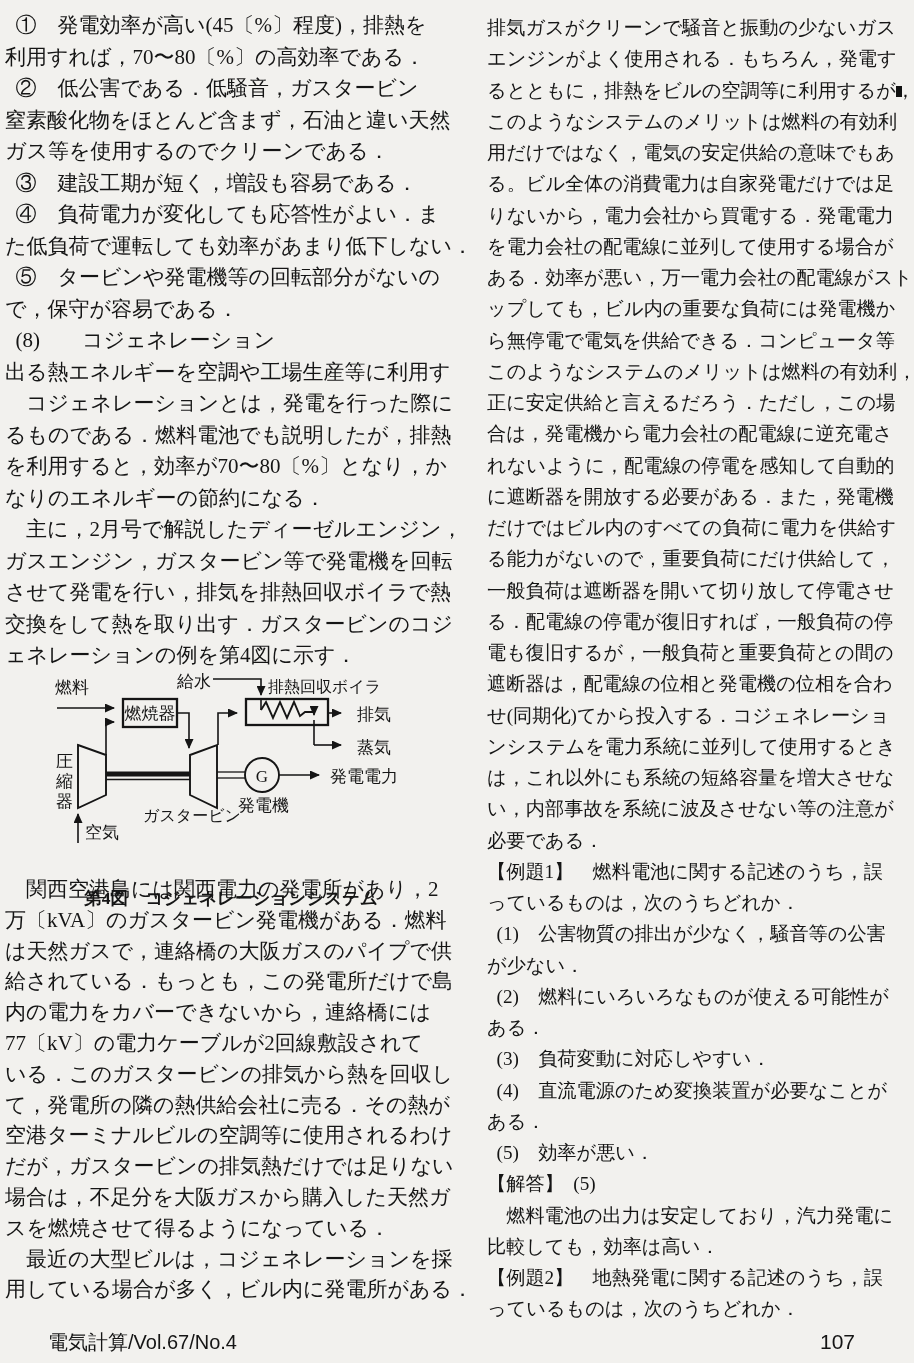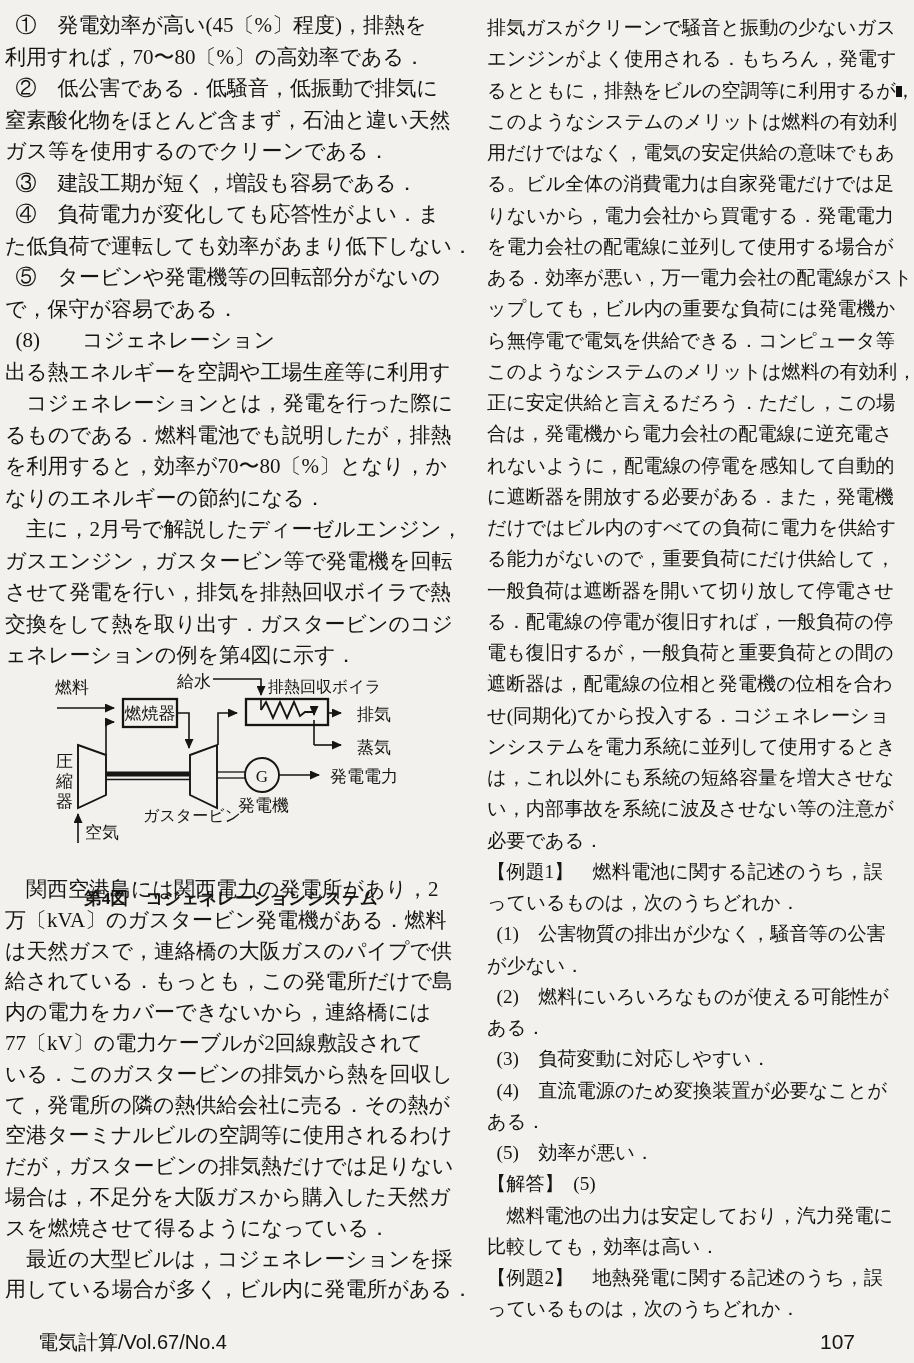--- a/index.html
+++ b/index.html
@@ -20,38 +20,38 @@
   #figSvg .thin { stroke:#151515; stroke-width:1.3; fill:none; }
   #figSvg .bx { stroke:#151515; stroke-width:2.3; fill:none; }
   #figSvg .shape { stroke:#151515; stroke-width:1.9; fill:none; }
   #figSvg text { fill:#151515; font-family:"Liberation Serif","DejaVu Serif",serif; font-size:17px; }
   #figSvg text.small { font-size:16px; }
   #figCaption {
     position:absolute; left:5px; top:856px; width:452px; text-align:center;
     font-size:17.5px; font-weight:bold; white-space:pre;margin-top:30px;
   }
   #footerJournal {
-    position:absolute; left:38px; top:1329px;
+    position:absolute; left:48px; top:1329px;
     font-family:"Liberation Sans","DejaVu Sans",sans-serif; font-size:20px;
   }
   #pageNumber {
     position:absolute; left:820px; top:1330px;
     font-family:"Liberation Sans","DejaVu Sans",sans-serif; font-size:21px;
   }
   #scanArtifact { position:absolute; left:896px; top:86px; width:6px; height:11px; background:#111; }
 </style>
 </head>
 <body>
 
 <div>
 
   <div id="leftTop" class="col">
       <div class="tl"><span> ①　発電効率が高い(45〔%〕程度)，排熱を</span></div>
       <div class="tl"><span>利用すれば，70〜80〔%〕の高効率である．</span></div>
-      <div class="tl"><span> ②　低公害である．低騒音，低振動で排気に</span></div>
+      <div class="tl"><span> ②　低公害である．低騒音，ガスタービン</span></div>
       <div class="tl"><span>窒素酸化物をほとんど含まず，石油と違い天然</span></div>
       <div class="tl"><span>ガス等を使用するのでクリーンである．</span></div>
       <div class="tl"><span> ③　建設工期が短く，増設も容易である．</span></div>
       <div class="tl"><span> ④　負荷電力が変化しても応答性がよい．ま</span></div>
       <div class="tl"><span>た低負荷で運転しても効率があまり低下しない．</span></div>
       <div class="tl"><span> ⑤　タービンや発電機等の回転部分がないの</span></div>
       <div class="tl"><span>で，保守が容易である．</span></div>
       <div class="tl"><span> </span><span class="b">(8)　　コジェネレーション</span></div>
       <div class="tl"><span>出る熱エネルギーを空調や工場生産等に利用す</span></div>
       <div class="tl"><span>　コジェネレーションとは，発電を行った際に</span></div>

